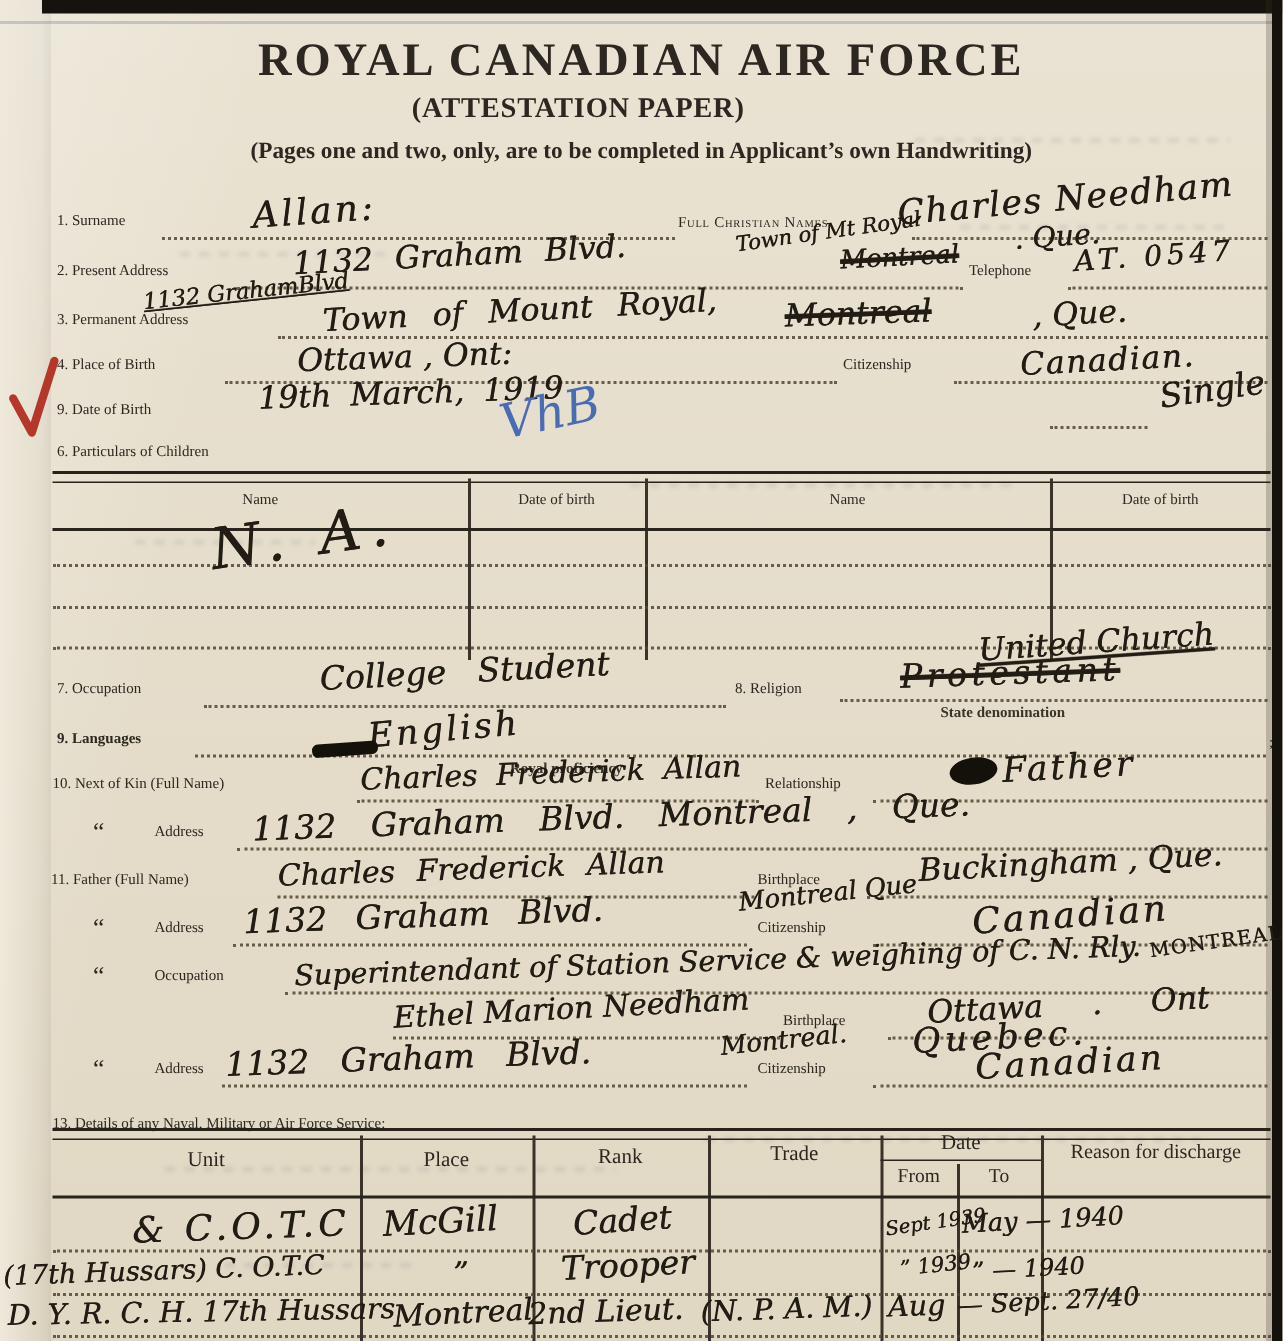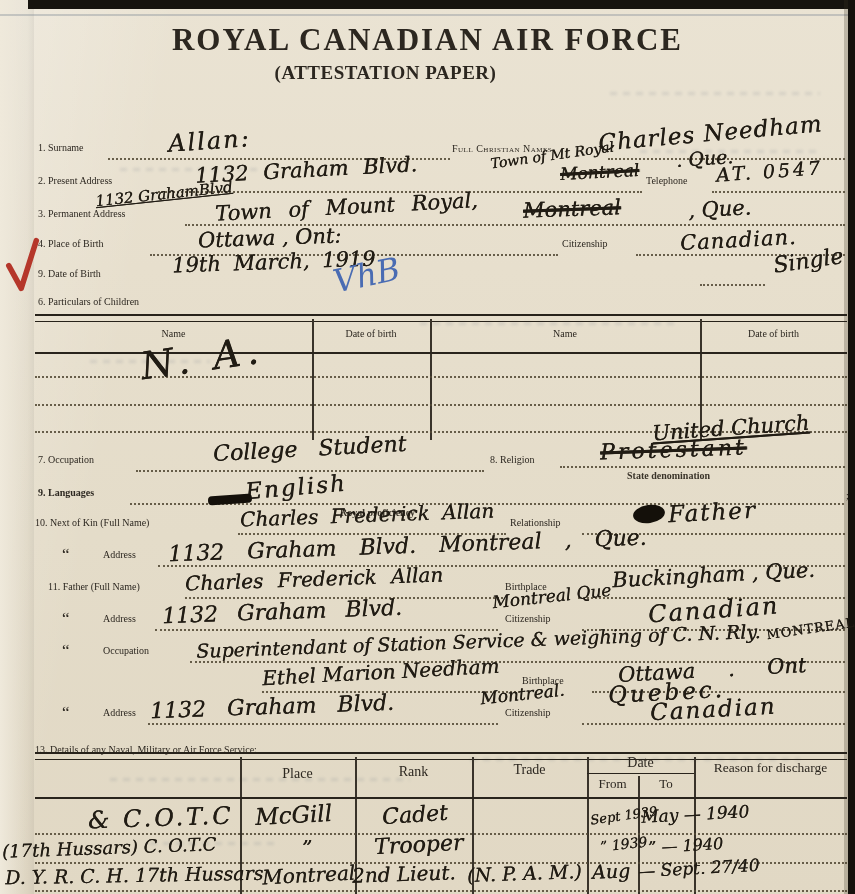--- a/index.html
+++ b/index.html
@@ -47,20 +47,21 @@
   <div class="ghost" style="left:640px;top:150px;width:180px;height:3px;"></div>
   <div class="ghost" style="left:120px;top:168px;width:140px;height:3px;"></div>
   <div class="ghost" style="left:420px;top:322px;width:260px;height:3px;"></div>
   <div class="ghost" style="left:90px;top:360px;width:120px;height:3px;"></div>
   <div class="ghost" style="left:470px;top:758px;width:330px;height:3px;"></div>
   <div class="ghost" style="left:110px;top:778px;width:300px;height:3px;"></div>
   <div class="ghost" style="left:150px;top:842px;width:130px;height:3px;"></div>
 
   <div class="lbl" style="left:0;top:22px;width:855px;text-align:center;font-size:31px;font-weight:bold;letter-spacing:2px;">ROYAL CANADIAN AIR FORCE</div>
   <div class="lbl" style="left:0;top:62px;width:771px;text-align:center;font-size:19px;font-weight:bold;letter-spacing:.5px;">(ATTESTATION PAPER)</div>
+  <div class="lbl" style="left:0;top:92px;width:855px;text-align:center;font-size:15.5px;font-weight:bold;">(Pages one and two, only, are to be completed in Applicant’s own Handwriting)</div>
 
   <span class="lbl" style="left:38px;top:142px;">1. Surname</span>
   <div class="dot" style="left:108px;top:158px;width:342px;"></div>
   <span class="lbl sc" style="left:452px;top:143px;">Full Christian Names</span>
   <div class="dot" style="left:608px;top:158px;width:237px;"></div>
   <span class="hw" style="left:168px;top:127px;font-size:24px;transform:rotate(-4deg);letter-spacing:2px;">Allan:</span>
   <span class="hw" style="left:598px;top:120px;font-size:23px;transform:rotate(-5deg);letter-spacing:1px;">Charles Needham</span>
 
   <span class="lbl" style="left:38px;top:175px;">2. Present Address</span>
   <div class="dot" style="left:158px;top:191px;width:484px;"></div>
@@ -135,21 +136,21 @@
   <span class="lbl" style="left:510px;top:517px;">Relationship</span>
   <div class="dot" style="left:582px;top:533px;width:263px;"></div>
   <div class="blot" style="left:633px;top:505px;width:32px;height:18px;transform:rotate(-8deg);"></div>
   <span class="hw" style="left:668px;top:499px;font-size:23px;transform:rotate(-3deg);letter-spacing:2px;">Father</span>
 
   <span class="lbl" style="left:62px;top:545px;font-size:17px;">“</span>
   <span class="lbl" style="left:103px;top:549px;">Address</span>
   <div class="dot" style="left:158px;top:565px;width:687px;"></div>
   <span class="hw" style="left:168px;top:533px;font-size:22px;transform:rotate(-2deg);word-spacing:16px;">1132  Graham  Blvd.   Montreal ,  Que.</span>
 
-  <span class="lbl" style="left:48px;top:581px;text-align:right;">11. Father (Full Name)</span>
+  <span class="lbl" style="left:34px;top:581px;text-align:right;">11. Father (Full Name)</span>
   <div class="dot" style="left:185px;top:597px;width:318px;"></div>
   <span class="hw" style="left:185px;top:567px;font-size:20px;transform:rotate(-2deg);word-spacing:8px;">Charles  Frederick  Allan</span>
   <span class="lbl" style="left:505px;top:581px;">Birthplace</span>
   <div class="dot" style="left:578px;top:597px;width:267px;"></div>
   <span class="hw" style="left:612px;top:563px;font-size:21px;transform:rotate(-3deg);">Buckingham , Que.</span>
 
   <span class="lbl" style="left:62px;top:609px;font-size:17px;">“</span>
   <span class="lbl" style="left:103px;top:613px;">Address</span>
   <div class="dot" style="left:155px;top:629px;width:343px;"></div>
   <span class="hw" style="left:162px;top:599px;font-size:22px;transform:rotate(-2deg);word-spacing:12px;">1132 Graham  Blvd.</span>
@@ -183,20 +184,21 @@
   <span class="lbl" style="left:35px;top:744px;">13. Details of any Naval, Military or Air Force Service:</span>
   <div class="dbl" style="left:35px;top:752px;width:812px;"></div>
 
   <div class="vline" style="left:240px;top:757px;height:137px;"></div>
   <div class="vline" style="left:355px;top:757px;height:137px;"></div>
   <div class="vline" style="left:472px;top:757px;height:137px;"></div>
   <div class="vline" style="left:587px;top:757px;height:137px;"></div>
   <div class="vline" style="left:638px;top:776px;height:118px;"></div>
   <div class="vline" style="left:694px;top:757px;height:137px;"></div>
 
+  <span class="lbl" style="left:35px;top:766px;width:205px;text-align:center;font-size:14px;">Unit</span>
   <span class="lbl" style="left:240px;top:766px;width:115px;text-align:center;font-size:14px;">Place</span>
   <span class="lbl" style="left:355px;top:764px;width:117px;text-align:center;font-size:14px;">Rank</span>
   <span class="lbl" style="left:472px;top:762px;width:115px;text-align:center;font-size:14px;">Trade</span>
   <span class="lbl" style="left:587px;top:755px;width:107px;text-align:center;font-size:14px;">Date</span>
   <div class="solid" style="left:587px;top:773px;width:107px;height:1.2px;"></div>
   <span class="lbl" style="left:587px;top:776px;width:51px;text-align:center;font-size:13px;">From</span>
   <span class="lbl" style="left:638px;top:776px;width:56px;text-align:center;font-size:13px;">To</span>
   <span class="lbl" style="left:694px;top:760px;width:153px;text-align:center;font-size:13.5px;">Reason for discharge</span>
   <div class="solid" style="left:35px;top:797px;width:812px;height:2.2px;"></div>
 

